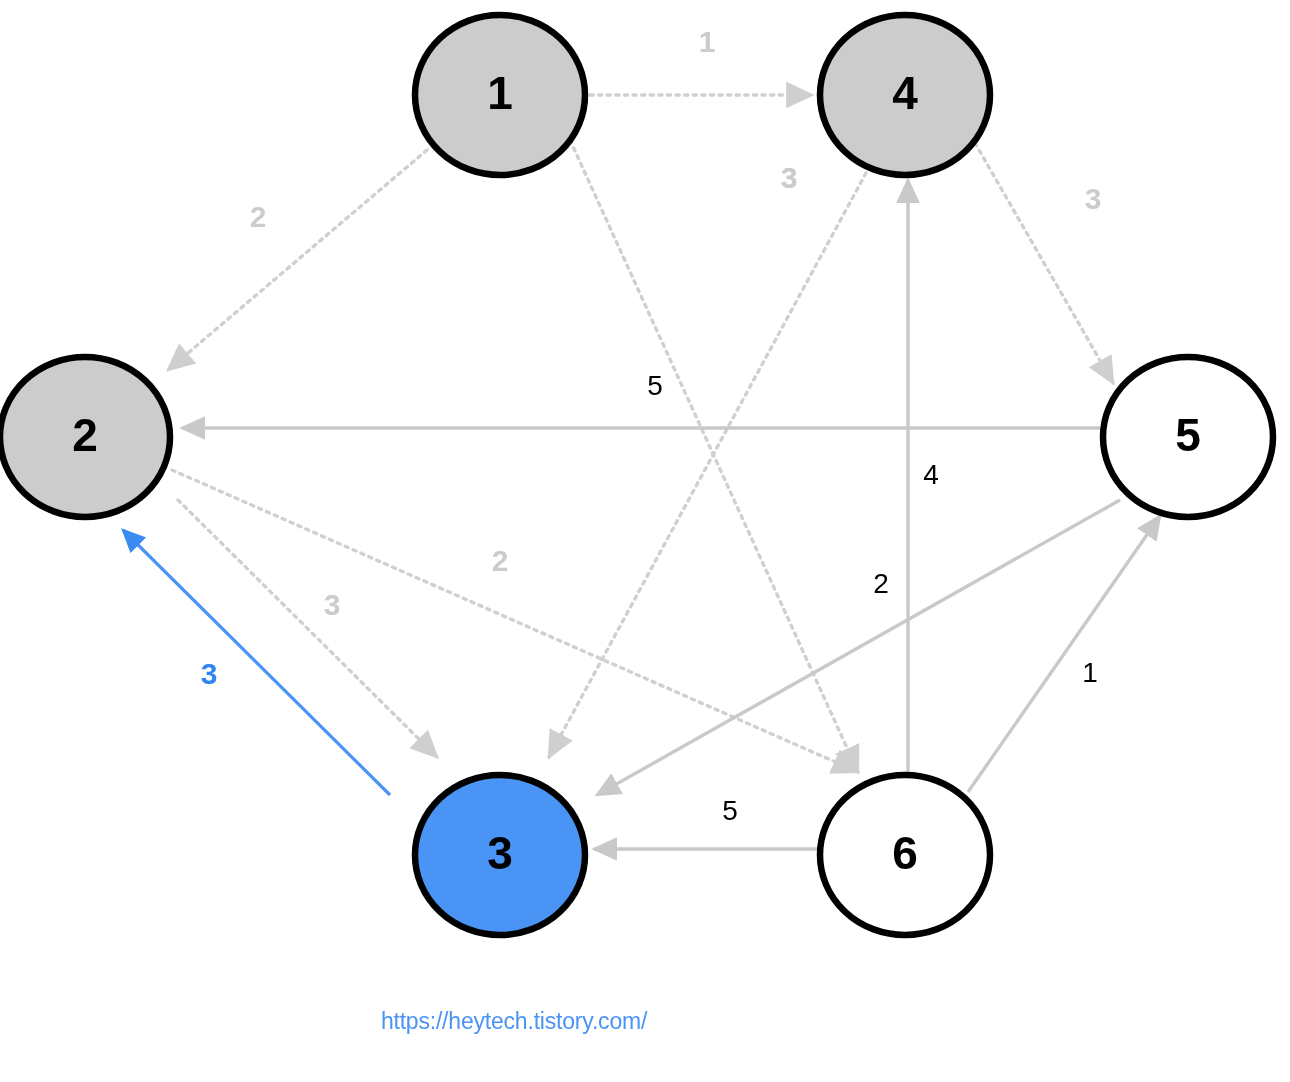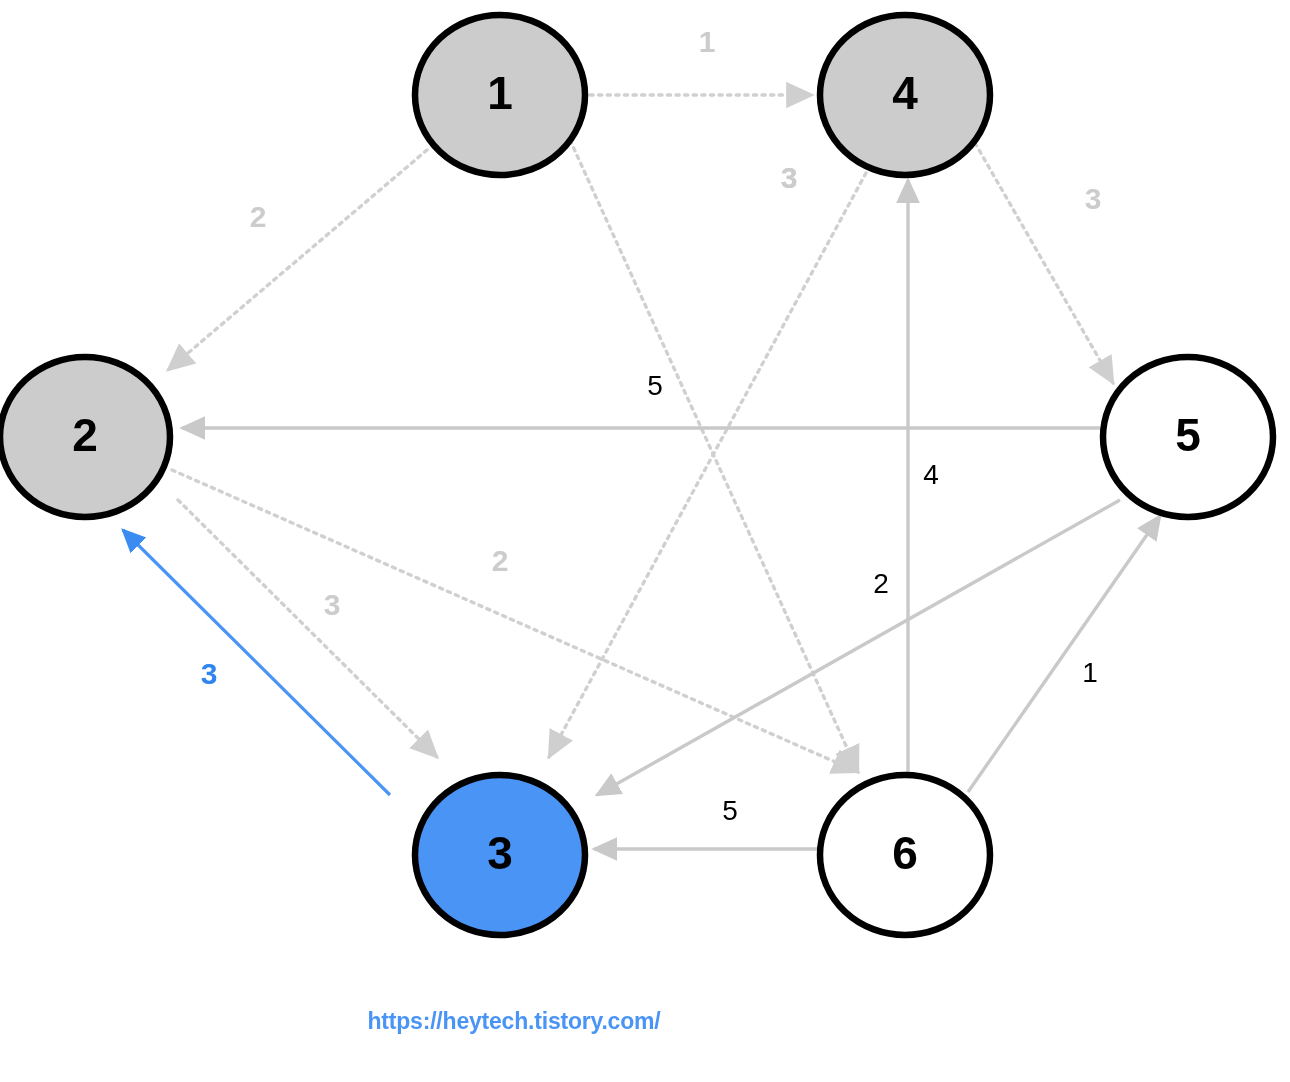--- a/index.html
+++ b/index.html
@@ -1,20 +1,20 @@
 <!DOCTYPE html>
 <html><head>
 <meta charset="utf-8">
 <style>
   html,body{margin:0;padding:0;background:#ffffff;}
   body{width:1290px;height:1082px;font-family:"Liberation Sans",sans-serif;overflow:hidden;}
   #stage{position:relative;width:1290px;height:1082px;background:#fff;}
   #graph{position:absolute;left:0;top:0;width:1290px;height:1082px;}
   #watermark{position:absolute;left:0;top:1008px;width:1028px;text-align:center;
-    color:#4a94f5;font-weight:bold;font-size:23px;letter-spacing:-0.2px;
+    color:#4a94f5;font-weight:normal;font-size:23px;letter-spacing:-0.2px;
     font-family:"Liberation Sans",sans-serif;}
 </style>
 </head>
 <body>
 
 <div id="stage">
 
   <svg id="graph" viewBox="0 0 1290 1082">
     <defs>
       <marker id="ah-faded" markerWidth="9" markerHeight="9" refX="7.6" refY="4.5" orient="auto" markerUnits="strokeWidth">

